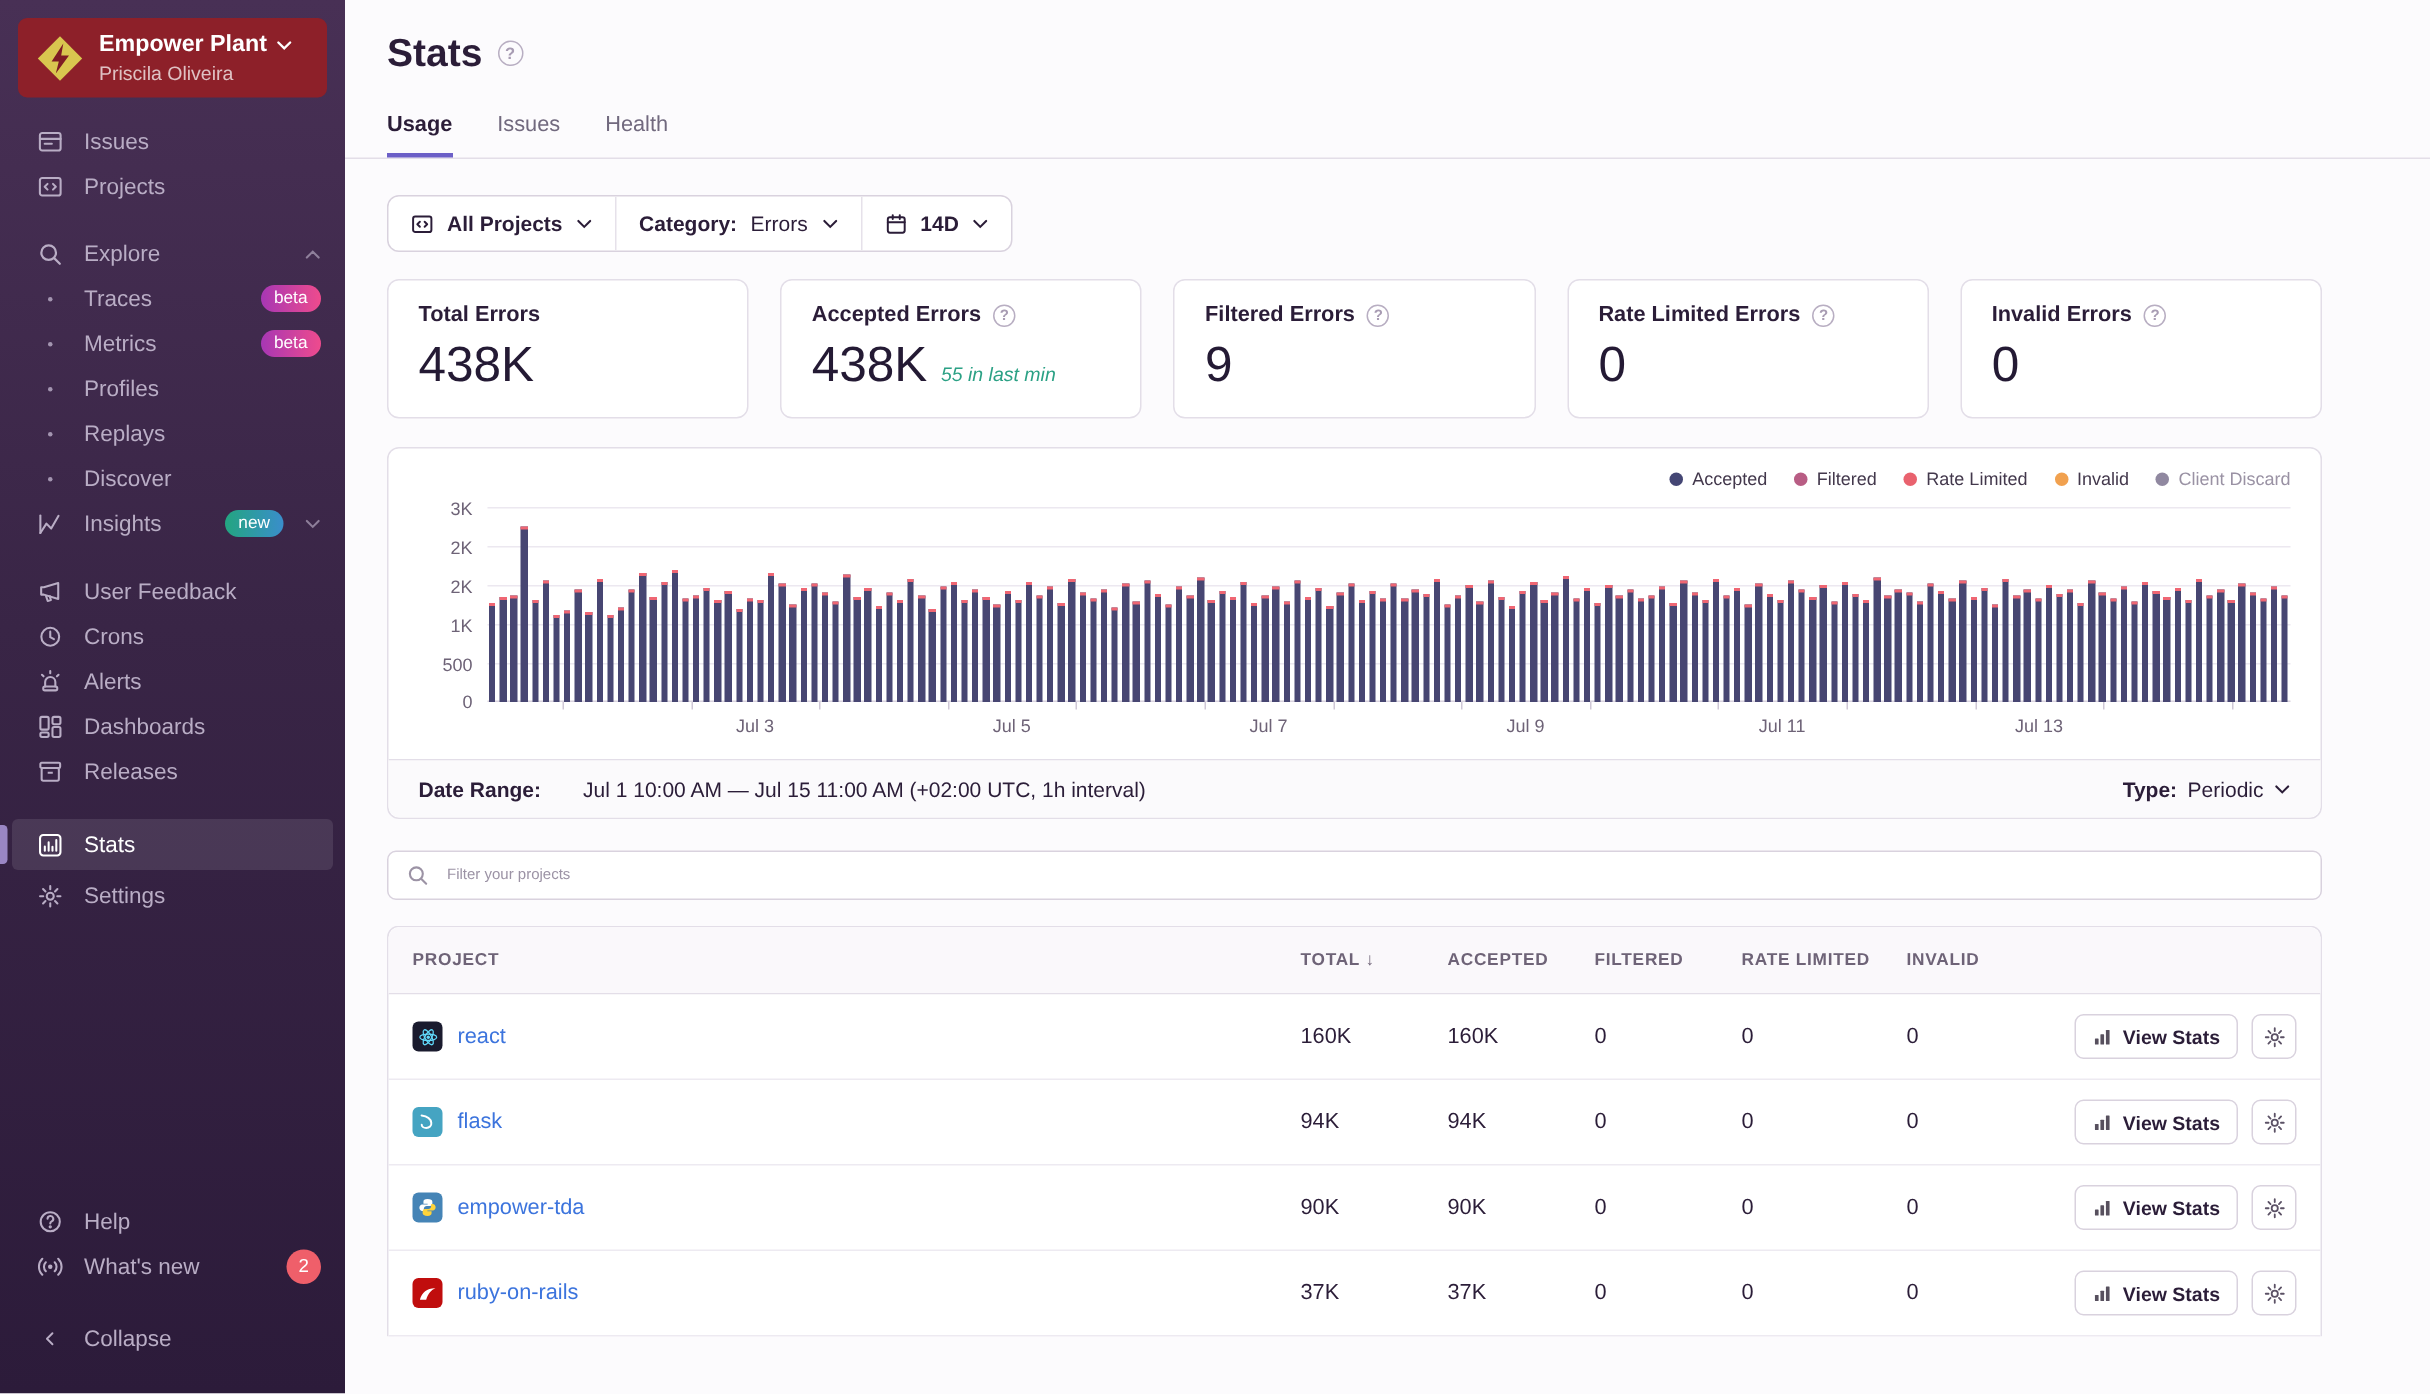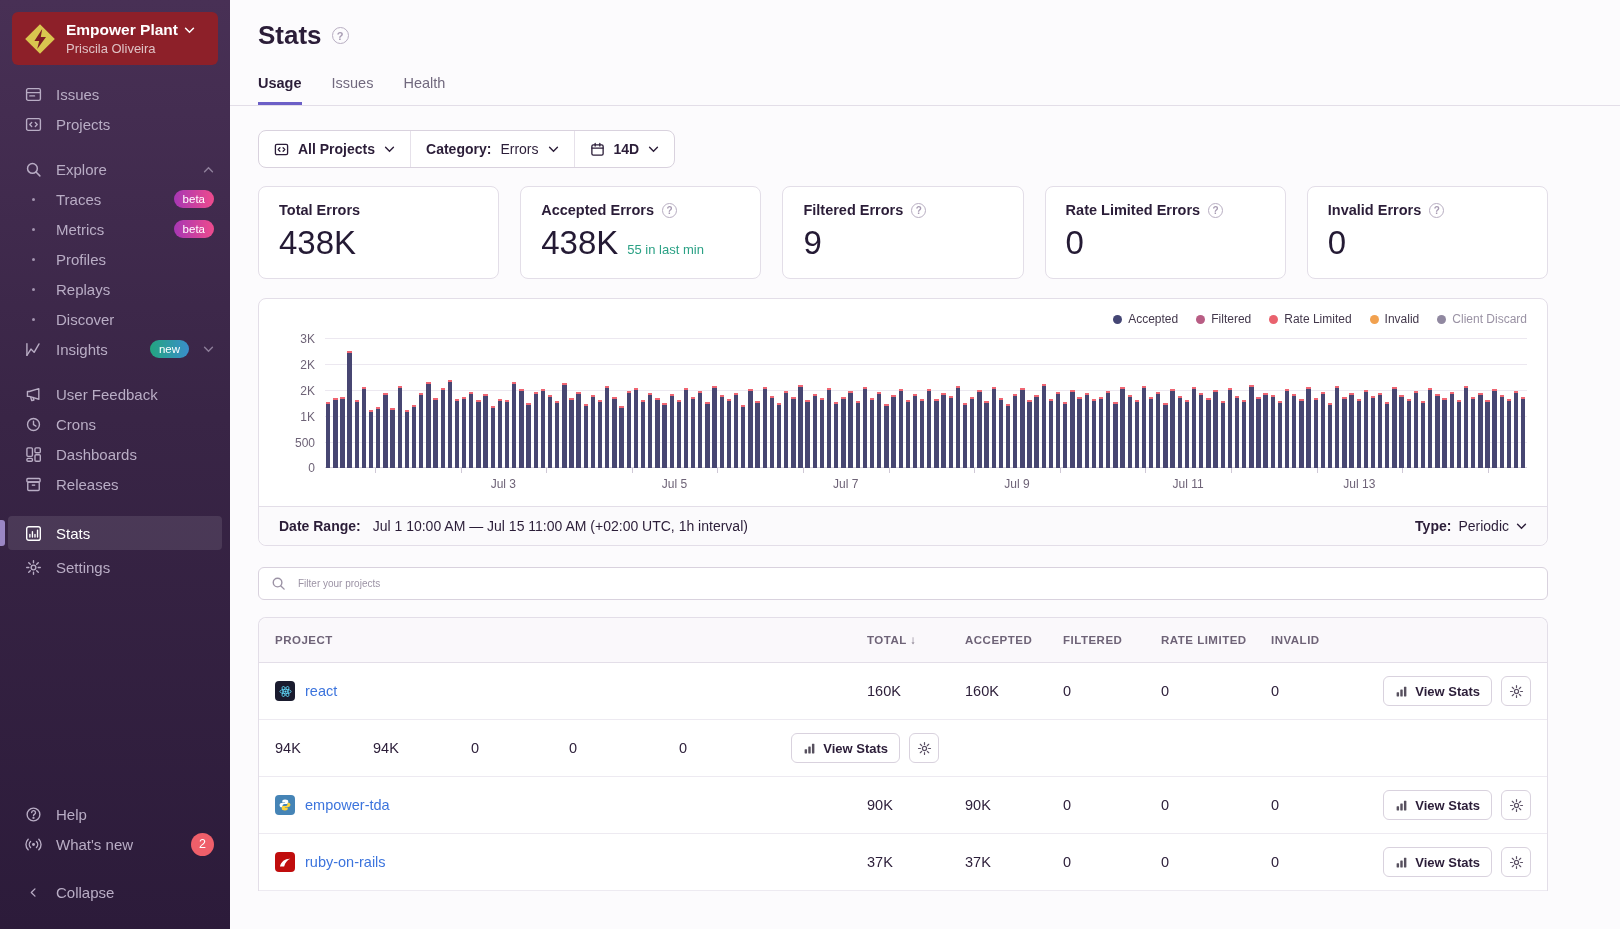--- a/index.html
+++ b/index.html
@@ -76,21 +76,21 @@
     border:1px solid #d9d2de; border-radius:8px; height:38px; overflow:hidden;
   }
   .filter-seg { display:flex; align-items:center; gap:9px; padding:0 15px; font-weight:700; font-size:14px; color:#2b1d38; cursor:pointer; }
   .filter-seg + .filter-seg { border-left:1px solid #e6e1ea; }
   .filter-val { font-weight:400; }
 
   .cards { display:grid; grid-template-columns:repeat(5,1fr); gap:21px; margin-top:18px; }
   .card { background:#fff; border:1px solid #e3dee8; border-radius:8px; padding:15px 20px 16px; }
   .card-label { font-weight:700; font-size:14.5px; display:flex; align-items:center; gap:8px; }
   .card-value { font-size:33px; margin-top:6px; color:#241a34; display:flex; align-items:baseline; gap:9px; }
-  .card-note { font-size:13px; color:#2ba185; }
+  .card-note { font-size:13px; color:#2ba185;font-style:italic; }
 
   .chart-card { margin-top:19px; background:#fff; border:1px solid #e3dee8; border-radius:8px; }
   .chart-inner { padding:13px 20px 4px; }
   .legend { display:flex; justify-content:flex-end; gap:18px; font-size:12px; color:#43384c; }
   .legend-item { display:flex; align-items:center; gap:6px; cursor:pointer; }
   .legend-item.muted { color:#9a92a4; }
   .legend-dot { width:9px; height:9px; border-radius:50%; flex:none; }
 
   .plot-wrap { display:flex; margin-top:12px; }
   .y-axis { width:46px; position:relative; height:130px; font-size:12px; color:#6e6377; flex:none; }
@@ -110,21 +110,21 @@
   .x-axis .xl:nth-child(1){left:14.84%;} .x-axis .xl:nth-child(2){left:29.08%;}
   .x-axis .xl:nth-child(3){left:43.32%;} .x-axis .xl:nth-child(4){left:57.57%;}
   .x-axis .xl:nth-child(5){left:71.81%;text-align:right;} .x-axis .xl:nth-child(6){left:86.05%;}
   .tick { position:absolute; top:0; width:1px; height:5px; background:#cfc8d6; }
 
   .chart-footer {
     display:flex; justify-content:space-between; align-items:center; margin-top:8px;
     border-top:1px solid #e3dee8; padding:11px 20px; background:#fbfafc;
     border-radius:0 0 8px 8px; font-size:14px;
   }
-  .range-left { display:flex; align-items:center; gap:12px;justify-content:flex-end; }
+  .range-left { display:flex; align-items:center; gap:28px;justify-content:flex-end; }
   .bold { font-weight:700; }
   .type-toggle { display:flex; align-items:center; gap:7px; cursor:pointer; }
 
   .search-box {
     margin-top:21px; display:flex; align-items:center; gap:10px; background:#fff;
     border:1px solid #d9d2de; border-radius:6px; height:33px; padding:0 12px;
   }
   .search-box input { border:none; outline:none; flex:1; font:inherit; font-size:10px; color:#2b1d38; background:transparent; }
   .search-box input::placeholder { color:#9c93a5; }
 
@@ -269,20 +269,30 @@
         <span class="nav-label">User Feedback</span>
       </div>
       <div class="nav-item">
         <span class="nav-icon">
             <svg width="17" height="17" viewBox="0 0 16 16" fill="none" stroke="currentColor" stroke-width="1.3" stroke-linecap="round">
               <circle cx="8" cy="8" r="5.6"></circle>
               <path d="M8 4.8v3.4l2.3 1.3"></path>
             </svg>
           </span>
         <span class="nav-label">Crons</span>
+      </div>
+      <div class="nav-item">
+        <span class="nav-icon">
+            <svg width="17" height="17" viewBox="0 0 16 16" fill="none" stroke="currentColor" stroke-width="1.3" stroke-linecap="round" stroke-linejoin="round">
+              <path d="M4.8 11V8.2a3.2 3.2 0 0 1 6.4 0V11"></path>
+              <rect x="3.6" y="11" width="8.8" height="2.4" rx="1"></rect>
+              <path d="M8 1.3v1.4M2.8 3.6l1 1M13.2 3.6l-1 1"></path>
+            </svg>
+          </span>
+        <span class="nav-label">Alerts</span>
       </div>
       <div class="nav-item">
         <span class="nav-icon">
             <svg width="17" height="17" viewBox="0 0 16 16" fill="none" stroke="currentColor" stroke-width="1.3">
               <rect x="1.8" y="1.8" width="5.2" height="8" rx="1"></rect>
               <rect x="9.4" y="1.8" width="5" height="4.6" rx="1"></rect>
               <rect x="1.8" y="11.6" width="5.2" height="2.8" rx="1"></rect>
               <rect x="9.4" y="8.2" width="5" height="6.2" rx="1"></rect>
             </svg>
           </span>
@@ -747,20 +757,28 @@
             <button class="btn-gear">
                 <svg width="15" height="15" viewBox="0 0 16 16" fill="none" stroke="currentColor" stroke-width="1.3" stroke-linecap="round">
                   <circle cx="8" cy="8" r="2.2"></circle>
                   <path d="M8 1.6v2M8 12.4v2M1.6 8h2M12.4 8h2M3.5 3.5 5 5M11 11l1.5 1.5M12.5 3.5 11 5M5 11l-1.5 1.5"></path>
                 </svg>
               </button>
           </div>
         </div>
 
         <div class="trow">
+          <div class="col-project">
+            <span class="ptile" style="background:#45a4c2">
+              <svg width="14" height="14" viewBox="0 0 16 16" fill="none" stroke="#fff" stroke-width="1.5" stroke-linecap="round">
+                  <path d="M3.5 3c4 .5 7 2.6 7.4 5.6.3 2.4-1.5 3.9-3.9 3.9-2 0-3.4-1-3.4-2.5"></path>
+                </svg>
+            </span>
+            <a class="proj-link">flask</a>
+          </div>
           <div class="col-num">94K</div>
           <div class="col-num">94K</div>
           <div class="col-num">0</div>
           <div class="col-num w-rl">0</div>
           <div class="col-num w-inv">0</div>
           <div class="col-actions">
             <button class="btn-viewstats">
                 <svg width="13" height="13" viewBox="0 0 16 16" fill="#57505e">
                   <rect x="2" y="9" width="3" height="5" rx=".5"></rect>
                   <rect x="6.5" y="5.5" width="3" height="8.5" rx=".5"></rect>

